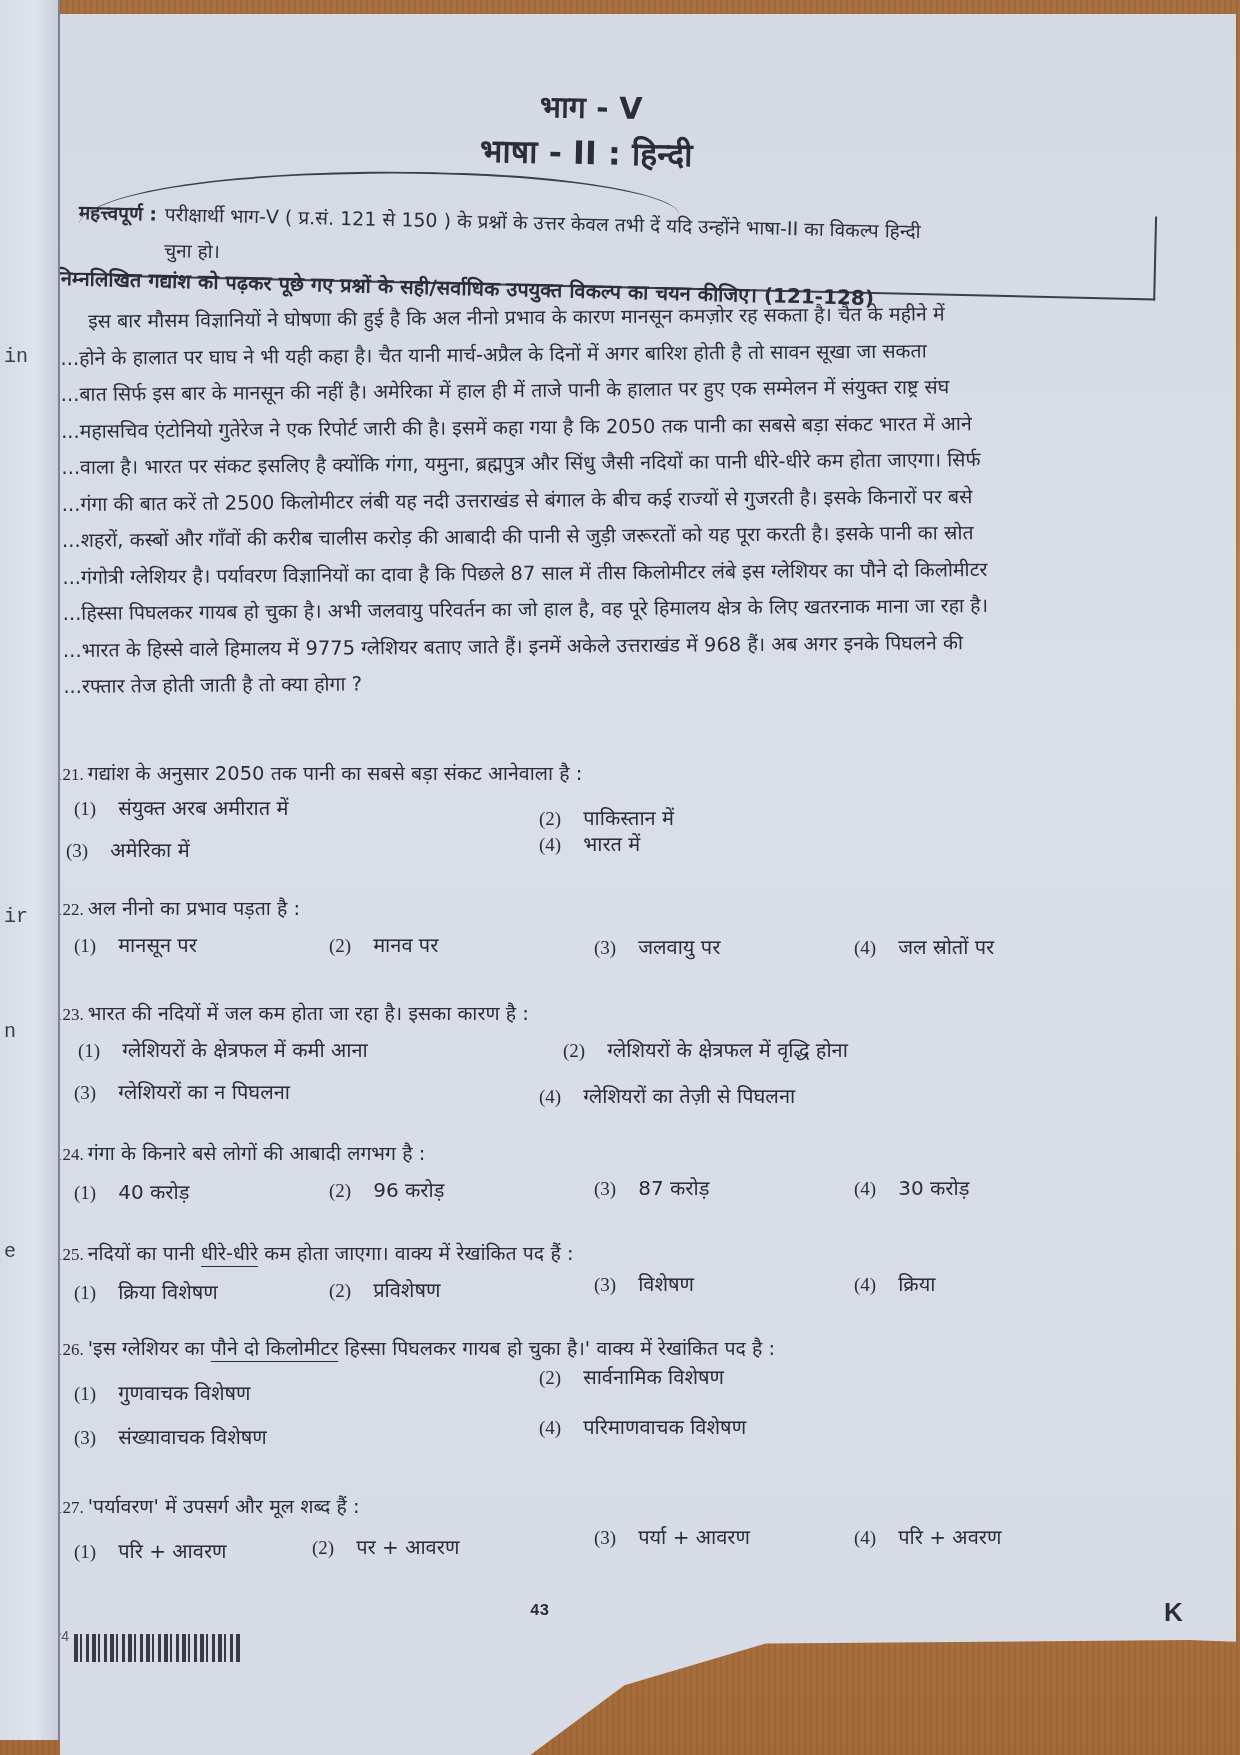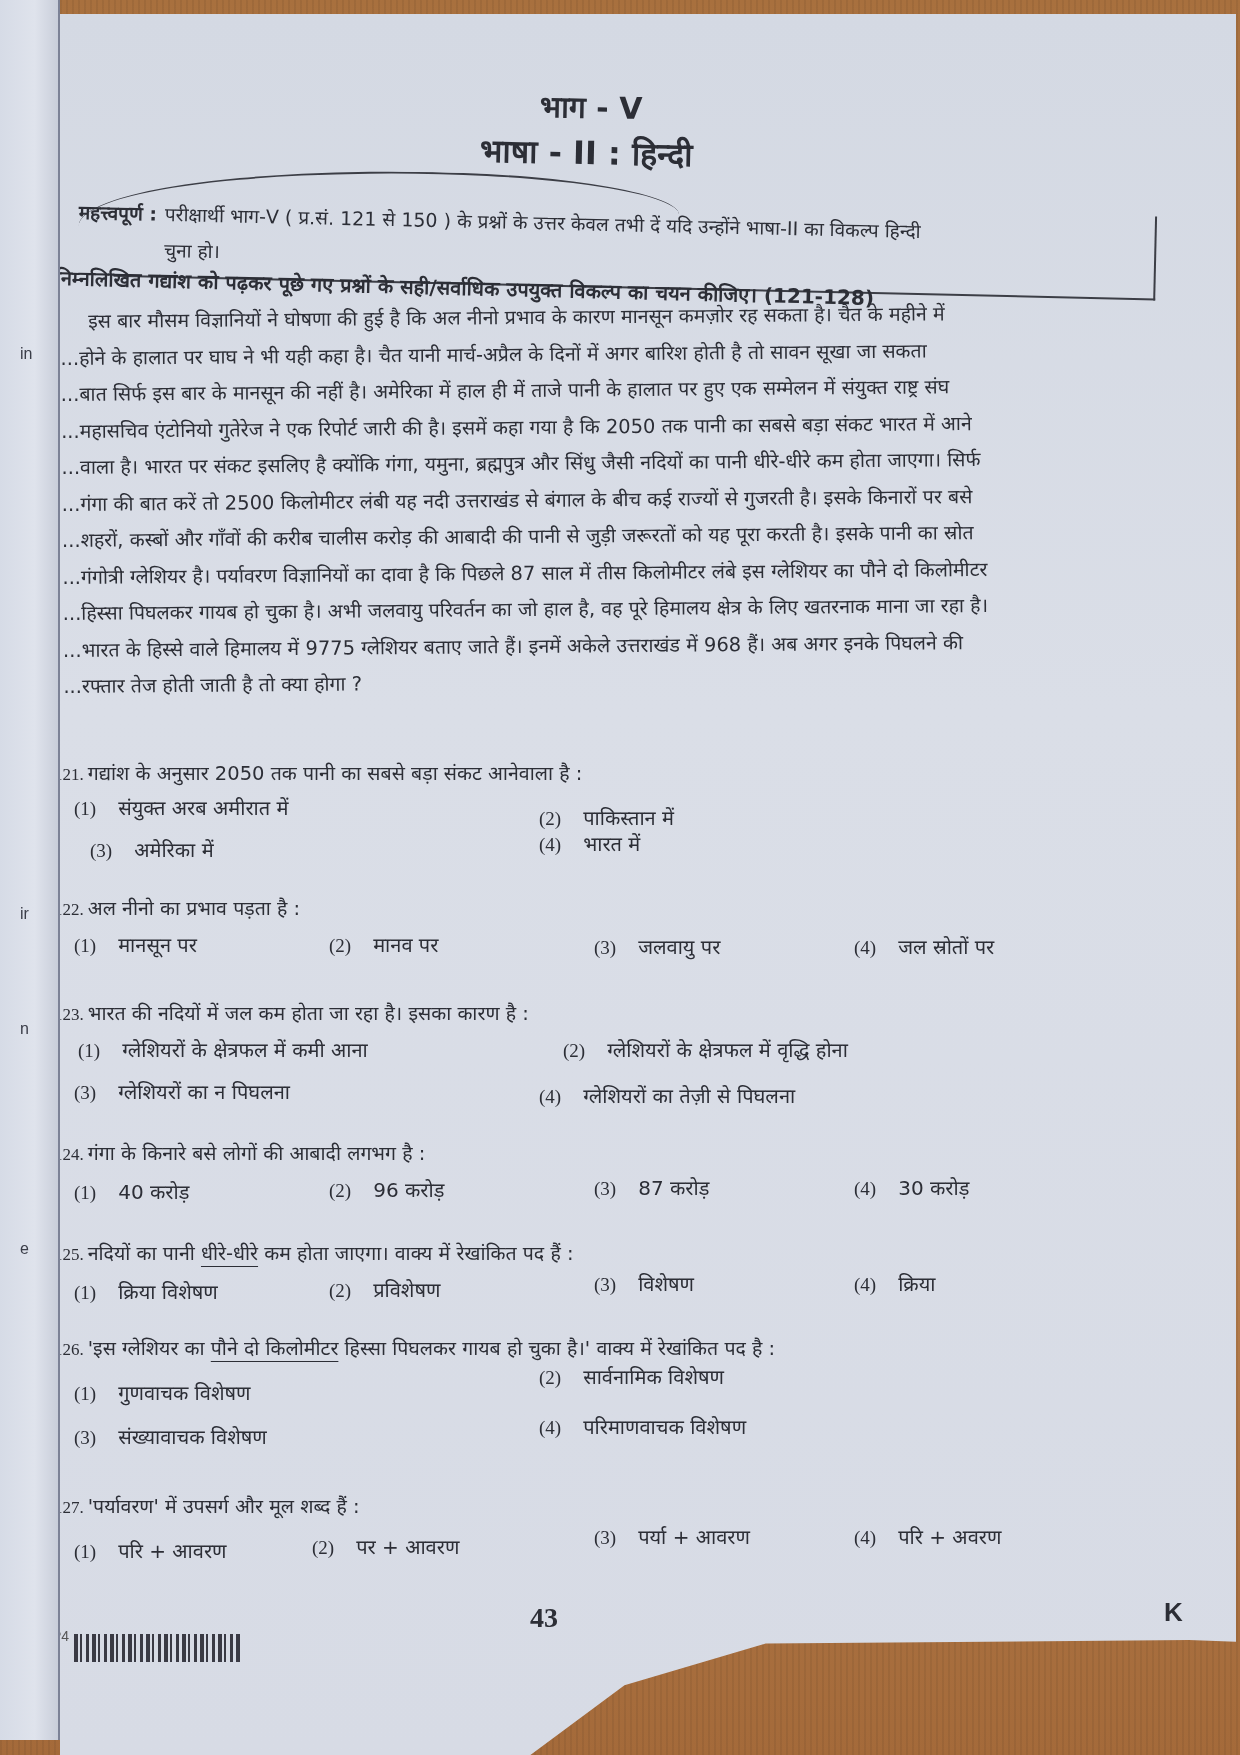--- a/index.html
+++ b/index.html
@@ -15,22 +15,22 @@
       repeating-linear-gradient(90deg, rgba(0,0,0,0.06) 0 2px, transparent 2px 6px),
       linear-gradient(180deg,#a8703e,#c08a58 50%,#a46a3a);
   }
   
   .prev-page {
     position:absolute; left:0; top:0; width:58px; height:1740px;
     background:linear-gradient(90deg,#d6dbe6,#dfe3ec 60%,#c9ceda);
     border-right:2px solid #7c8296;
   }
   .prev-page span {
-    position:absolute; left:20px; font-size:16px; color:#3a3d48;
-    font-family:Liberation Sans, sans-serif;
+    position:absolute; left:4px; font-size:20px; color:#3a3d48;
+    font-family:Liberation Mono, monospace;
   }
   
   .page {
     position:absolute; left:60px; top:14px; width:1176px; height:1741px;
     background:linear-gradient(180deg,#d4d9e3 0%,#dadee7 40%,#d7dbe5 100%);
     clip-path:polygon(0 0,100% 0,100% 93.5%,96% 93.4%,60% 93.6%,48% 96%,40% 100%,0 100%);
     color:#2c2e36;
   }
   .page-inner { position:absolute; inset:0; }
   .title1 {
@@ -75,22 +75,22 @@
   }
   .q-stem { font-size:19.5px; white-space:nowrap; }
   .q-num { font-family:"Liberation Serif", serif; font-size:17px; margin-right:4px; }
   .options { position:relative; height:auto; }
   .opt {
     position:absolute; font-size:20px; white-space:nowrap;
   }
   .opt .opt-num { font-family:"Liberation Serif", serif; margin-right:22px; font-size:19px; }
   .underlined { text-decoration:underline; text-underline-offset:6px; }
   .page-number {
-    position:absolute; left:470px; top:1588px; font-size:28px; font-weight:bold;
-    font-family:Liberation Serif, serif;
+    position:absolute; left:470px; top:1588px; font-size:16px; font-weight:bold;
+    font-family:Liberation Mono, monospace;
   }
   .set-code {
     position:absolute; left:1104px; top:1583px; font-size:26px; font-weight:bold;
     font-family:"Liberation Sans", sans-serif;
   }
   .barcode-label {
     position:absolute; left:-8px; top:1614px; font-size:14px; color:#555;
     font-family:"Liberation Sans", sans-serif;
   }
   .barcode {
@@ -138,21 +138,21 @@
       <p>...हिस्सा पिघलकर गायब हो चुका है। अभी जलवायु परिवर्तन का जो हाल है, वह पूरे हिमालय क्षेत्र के लिए खतरनाक माना जा रहा है।</p>
       <p>...भारत के हिस्से वाले हिमालय में 9775 ग्लेशियर बताए जाते हैं। इनमें अकेले उत्तराखंड में 968 हैं। अब अगर इनके पिघलने की</p>
       <p>...रफ्तार तेज होती जाती है तो क्या होगा ?</p>
     </div>
 
     <div class="question" style="top:745px">
       <div class="q-stem"><span class="q-num">121.</span><span>गद्यांश के अनुसार 2050 तक पानी का सबसे बड़ा संकट आनेवाला है :</span></div>
       <div class="options">
         <div class="opt" style="left:20px;top:8px"><span class="opt-num">(1)</span><span>संयुक्त अरब अमीरात में</span></div>
         <div class="opt" style="left:485px;top:18px"><span class="opt-num">(2)</span><span>पाकिस्तान में</span></div>
-        <div class="opt" style="left:36px;top:50px"><span class="opt-num">(3)</span><span>अमेरिका में</span></div>
+        <div class="opt" style="left:12px;top:50px"><span class="opt-num">(3)</span><span>अमेरिका में</span></div>
         <div class="opt" style="left:485px;top:44px"><span class="opt-num">(4)</span><span>भारत में</span></div>
       </div>
     </div>
 
     <div class="question" style="top:880px">
       <div class="q-stem"><span class="q-num">122.</span><span>अल नीनो का प्रभाव पड़ता है :</span></div>
       <div class="options">
         <div class="opt" style="left:20px;top:10px"><span class="opt-num">(1)</span><span>मानसून पर</span></div>
         <div class="opt" style="left:275px;top:10px"><span class="opt-num">(2)</span><span>मानव पर</span></div>
         <div class="opt" style="left:540px;top:12px"><span class="opt-num">(3)</span><span>जलवायु पर</span></div>

